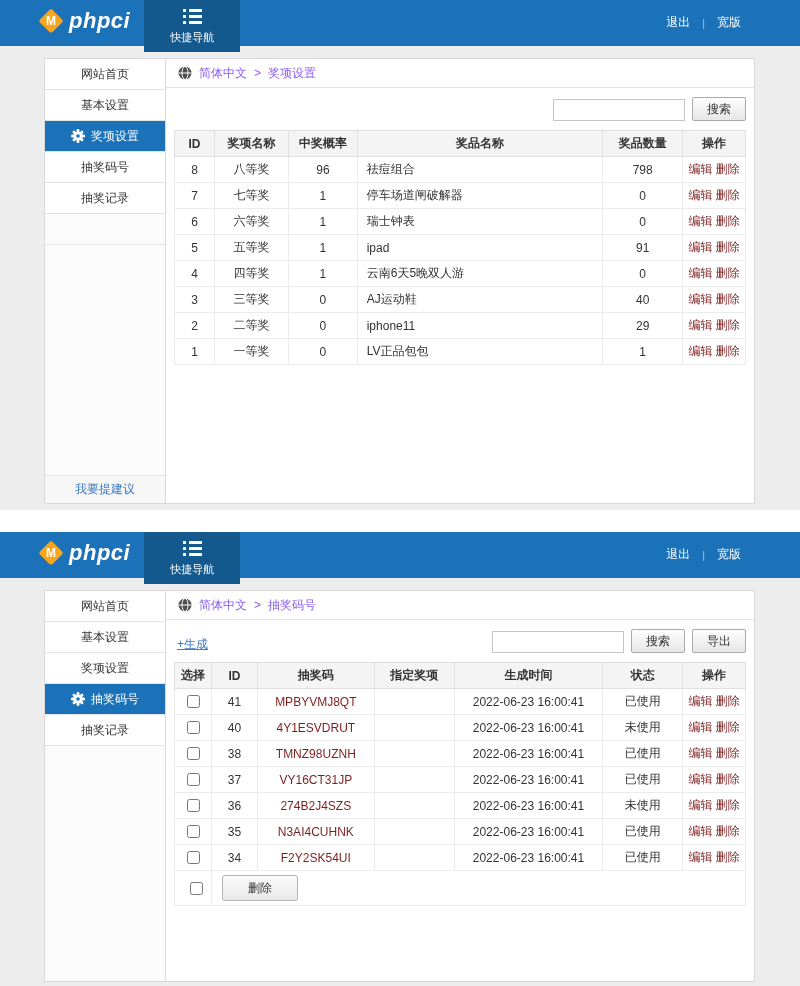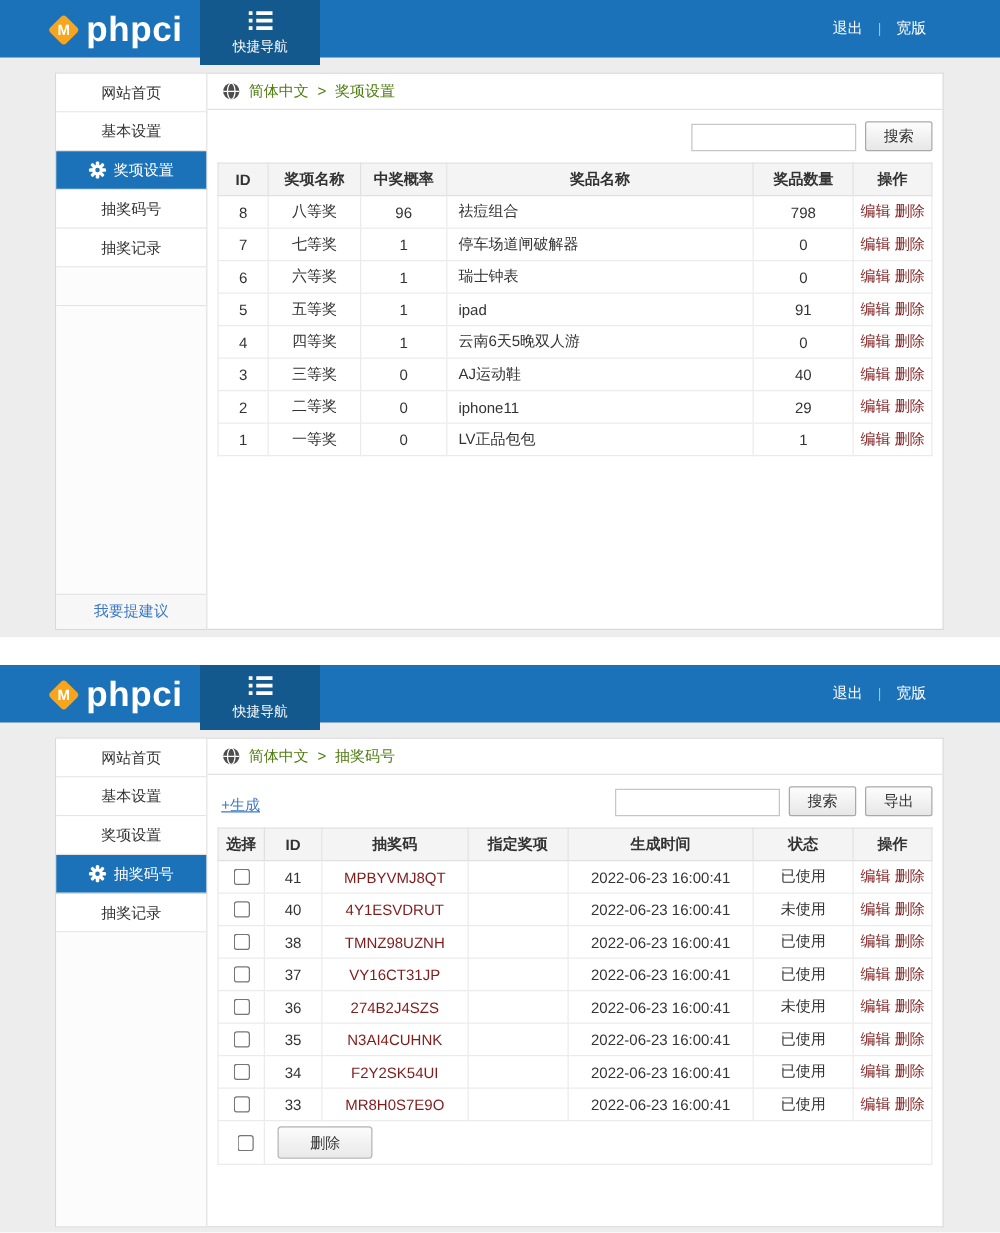--- a/index.html
+++ b/index.html
@@ -7,42 +7,42 @@
   .shot{width:800px;background:#ededed;overflow:hidden;}
   .shot1{height:510px;}
   .shot2{height:454px;}
   .gap{height:22px;background:#fff;}
 
   
   .hdr{height:46px;background:#1b72b8;display:flex;align-items:flex-start;position:relative;}
   .logo{margin-left:42px;margin-top:8px;display:flex;align-items:center;gap:9px;cursor:pointer;}
   .diamond{width:18px;height:18px;background:#f7a51c;transform:rotate(45deg);border-radius:3px;display:flex;align-items:center;justify-content:center;}
   .diamond span{transform:rotate(-45deg);color:#fff;font-weight:bold;font-size:12px;}
-  .logo-text{color:#fff;font-size:28px;font-weight:bold;letter-spacing:.5px;}
+  .logo-text{color:#fff;font-size:22px;font-weight:bold;font-style:italic;letter-spacing:.5px;}
   .qnav{width:96px;height:52px;background:#14598e;margin-left:14px;display:flex;flex-direction:column;align-items:center;justify-content:center;color:#fff;cursor:pointer;}
   .qnav-icon{display:flex;flex-direction:column;margin-bottom:4px;}
   .qrow{display:flex;align-items:center;gap:3px;margin:1.5px 0;}
   .qrow i{width:3px;height:3px;background:#fff;display:block;}
   .qrow b{width:13px;height:3px;background:#fff;display:block;}
   .qnav-label{font-size:11px;}
   .hdr-right{margin-left:auto;margin-right:59px;margin-top:14px;color:#fff;font-size:12px;display:flex;gap:12px;align-items:center;}
   .hdr-right a{color:#fff;text-decoration:none;cursor:pointer;}
   .hdr-right .sep{color:#9fc4e2;font-size:11px;}
 
   
   .pagebody{display:flex;align-items:stretch;padding:12px 45px 0 44px;}
   .side{width:120px;background:#fcfcfc;border:1px solid #d9d9d9;display:flex;flex-direction:column;flex-shrink:0;}
   .side-item{height:30px;line-height:30px;text-align:center;font-size:12px;color:#333;background:#fff;border-bottom:1px solid #e4e4e4;cursor:pointer;display:flex;align-items:center;justify-content:center;gap:6px;}
   .side-item.active{background:#1b72b8;color:#fff;}
   .side-empty{height:30px;border-bottom:1px solid #e4e4e4;background:#fcfcfc;}
   .side-fill{flex:1;background:#fcfcfc;}
   .side-suggest{height:27px;line-height:27px;text-align:center;border-top:1px solid #e4e4e4;color:#3c78c3;font-size:12px;cursor:pointer;background:#f7f7f7;}
 
   .panel{flex:1;background:#fff;border:1px solid #d9d9d9;border-left:none;display:flex;flex-direction:column;min-width:0;}
-  .crumb{height:28px;border-bottom:1px solid #e2e2e2;display:flex;align-items:center;gap:7px;padding-left:12px;color:#4d7c0f;font-size:12px;flex-shrink:0;}
+  .crumb{height:28px;border-bottom:1px solid #e2e2e2;display:flex;align-items:center;gap:7px;padding-left:12px;color:#8b5cf6;font-size:12px;flex-shrink:0;}
   .inner{padding:6px 8px 0 8px;display:flex;flex-direction:column;flex:1;min-height:0;}
   .toolbar{display:flex;align-items:flex-end;gap:7px;padding:3px 0 9px 0;}
   .toolbar .spacer{margin-left:auto;}
   .gen-link{color:#3c78c3;text-decoration:underline;font-size:12px;cursor:pointer;padding-left:3px;}
   input.search{width:122px;height:20px;border:1px solid #c6c6c6;outline:none;padding:0 4px;font-size:12px;}
   .btn{min-width:54px;height:24px;border:1px solid #a9a9a9;background:linear-gradient(#fdfdfd,#e7e7e7);font-size:12px;color:#333;border-radius:2px;cursor:pointer;font-family:inherit;}
 
   
   table{width:100%;border-collapse:collapse;table-layout:fixed;font-size:12px;color:#333;border:1px solid #d8d8d8;}
   th,td{border:1px solid #ebebeb;height:25px;text-align:center;padding:0 4px;overflow:hidden;white-space:nowrap;}
@@ -381,29 +381,20 @@
             <tr>
               <td><input type="checkbox" style=""></td>
               <td>34</td>
               <td class="codecell"><a class="link">F2Y2SK54UI</a></td>
               <td></td>
               <td>2022-06-23 16:00:41</td>
               <td>已使用</td>
               <td><a class="link">编辑</a> <a class="link">删除</a></td>
             </tr>
             <tr>
-              <td><input type="checkbox" style=""></td>
-              <td>33</td>
-              <td class="codecell"><a class="link">MR8H0S7E9O</a></td>
-              <td></td>
-              <td>2022-06-23 16:00:41</td>
-              <td>已使用</td>
-              <td><a class="link">编辑</a> <a class="link">删除</a></td>
-            </tr>
-            <tr>
               <td class="footcell" style="text-align:center;"><input type="checkbox" style=""></td>
               <td class="footcell" colspan="6"><button class="btn-del">删除</button></td>
             </tr>
           </tbody>
         </table>
         <div class="pager">
           
           
           
           

